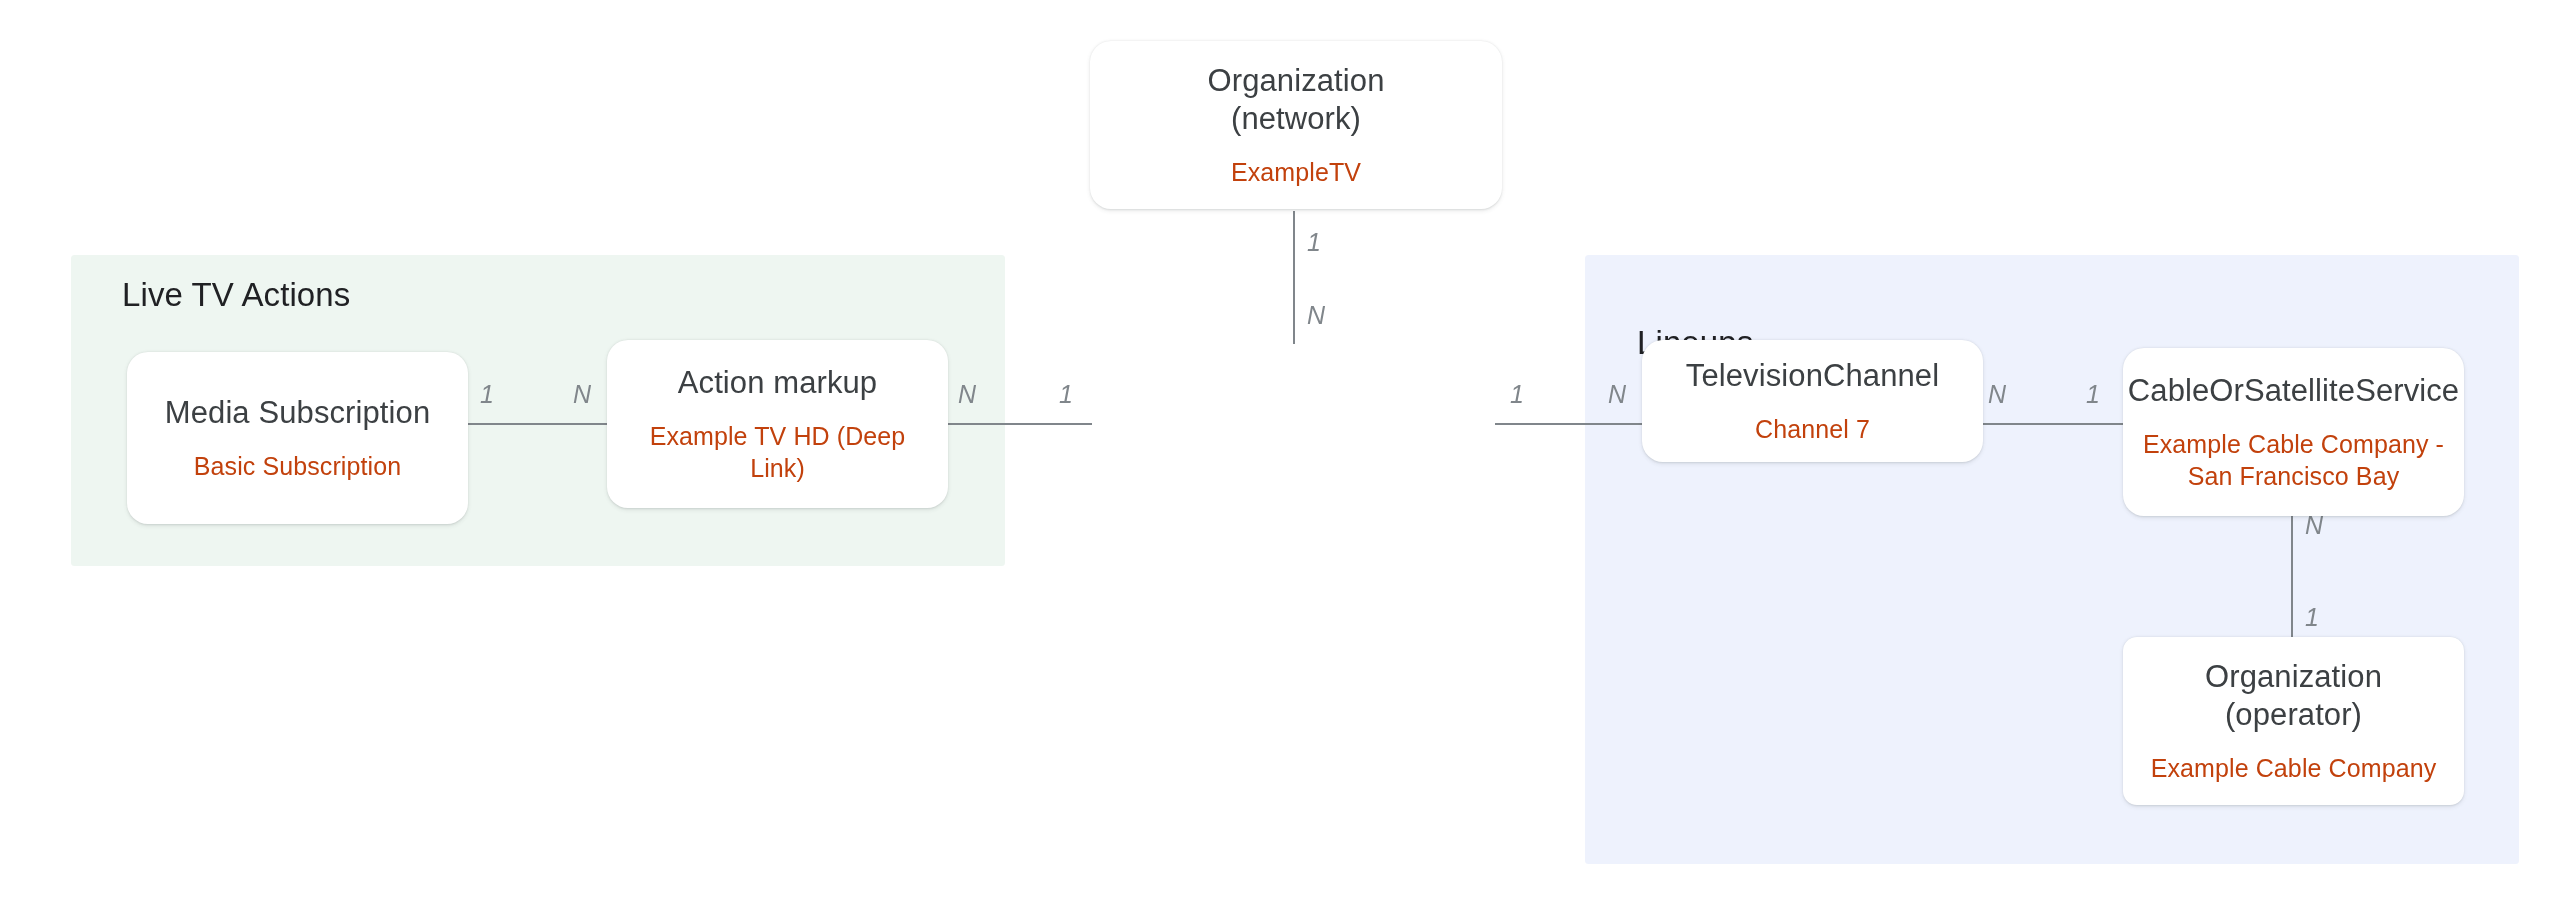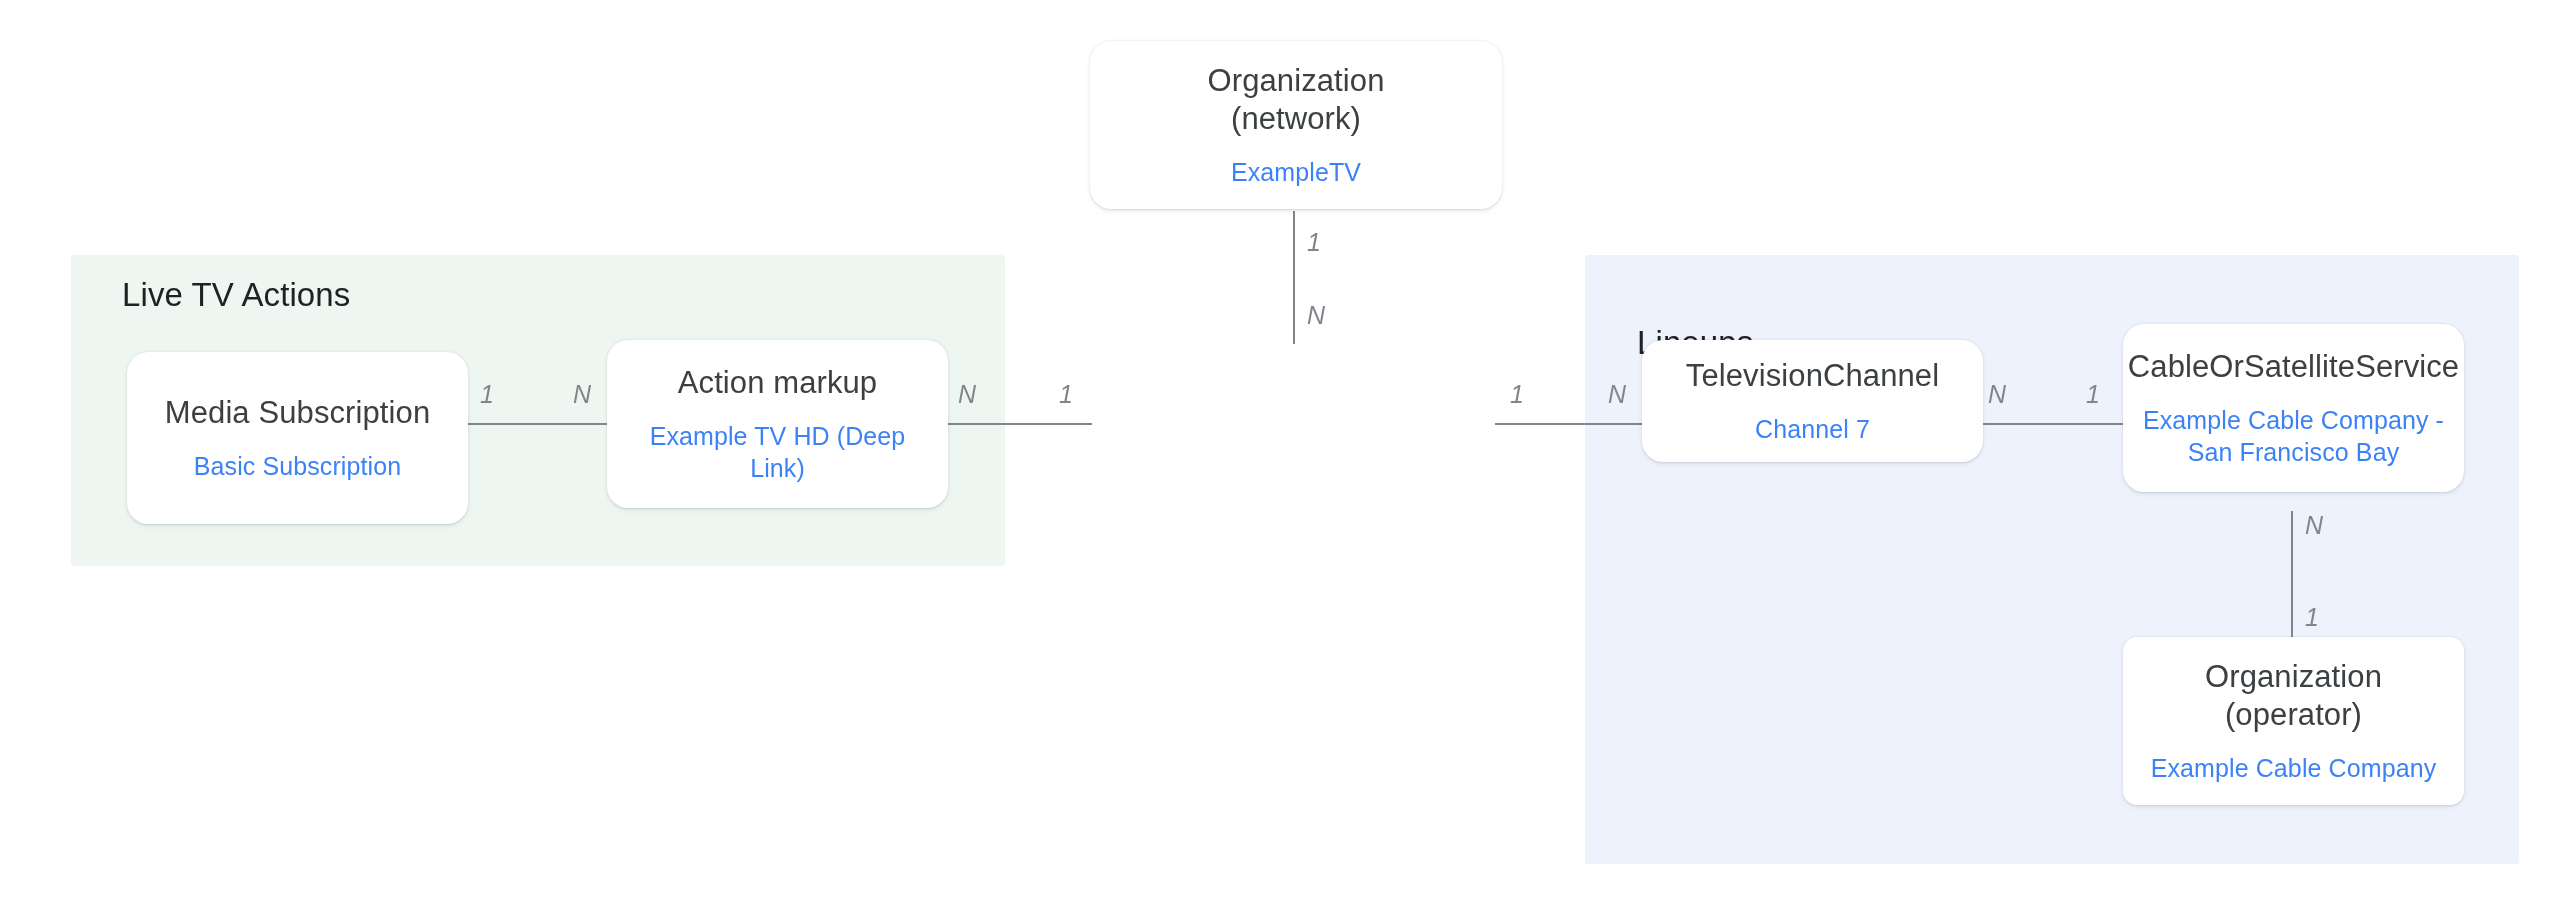--- a/index.html
+++ b/index.html
@@ -53,21 +53,21 @@
     color: #3c4043;
     line-height: 1.22;
     text-align: center;
     white-space: pre-line;
     letter-spacing: 0.1px;
   }
   .card-sub {
     margin-top: 17.7px;
     font-size: 25px;
     font-weight: 400;
-    color: #3b82f6;
+    color: #c2410c;
     line-height: 1.28;
     text-align: center;
     white-space: pre-line;
     letter-spacing: 0.1px;
   }
 
   
   .edge-h {
     position: absolute;
     height: 0;
@@ -140,21 +140,21 @@
     <div class="card-title">Action markup</div>
     <div class="card-sub">Example TV HD (Deep Link)</div>
   </div>
 
 
   <div class="card" style="left:1642px; top:340px; width:341px; height:122px;">
     <div class="card-title">TelevisionChannel</div>
     <div class="card-sub">Channel 7</div>
   </div>
 
-  <div class="card" style="left:2123px; top:324px; width:341px; height:168px;">
+  <div class="card" style="left:2123px; top:348px; width:341px; height:168px;">
     <div class="card-title">CableOrSatelliteService</div>
     <div class="card-sub">Example Cable Company -
 San Francisco Bay</div>
   </div>
 
   <div class="card" style="left:2123px; top:637px; width:341px; height:168px;border-radius:14px;">
     <div class="card-title">Organization (operator)</div>
     <div class="card-sub">Example Cable Company</div>
   </div>
 

